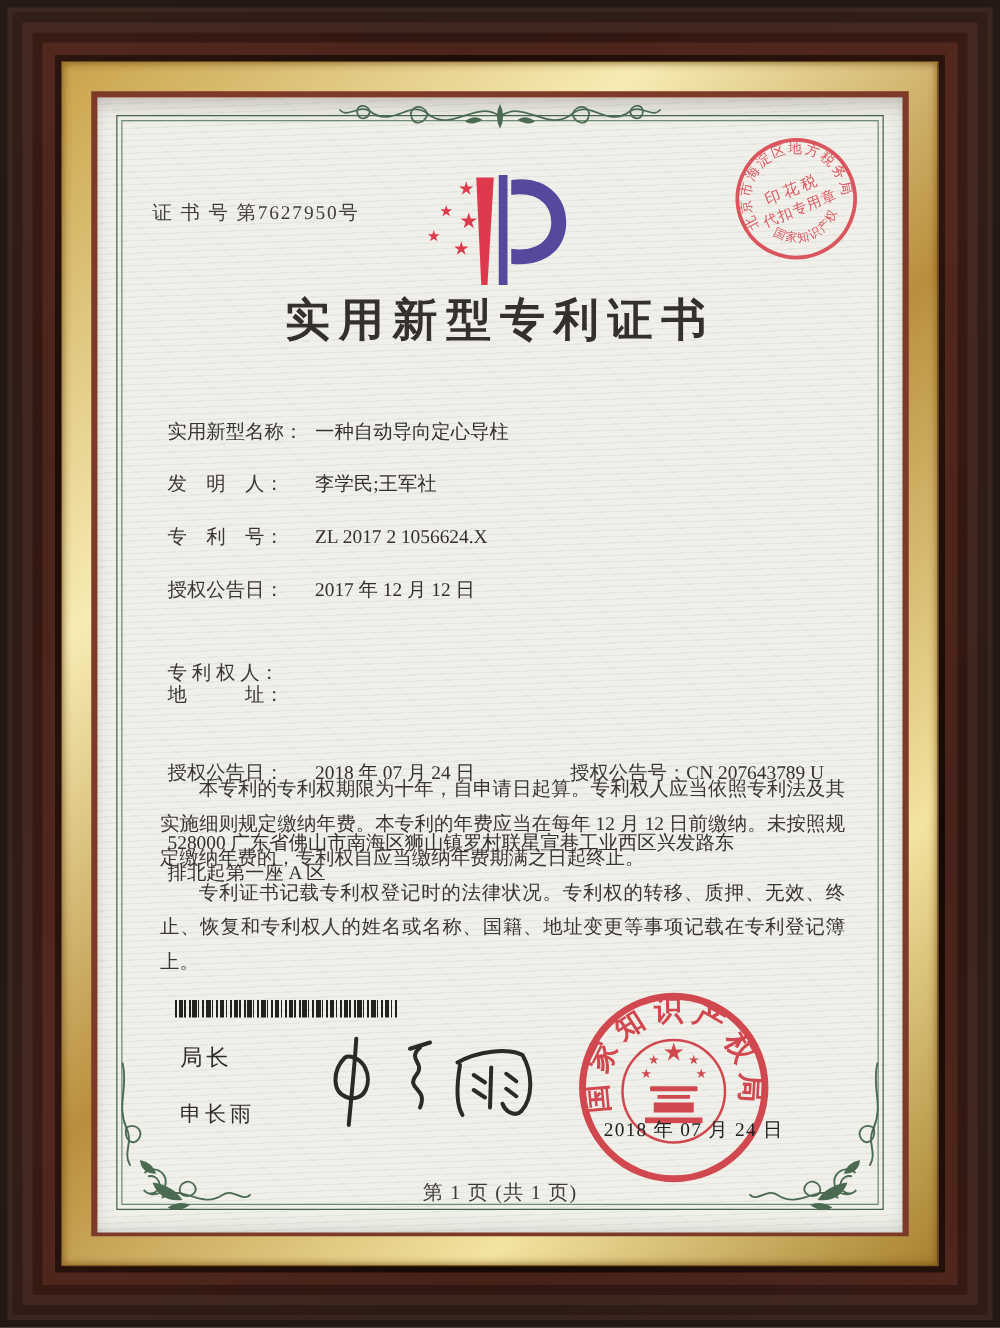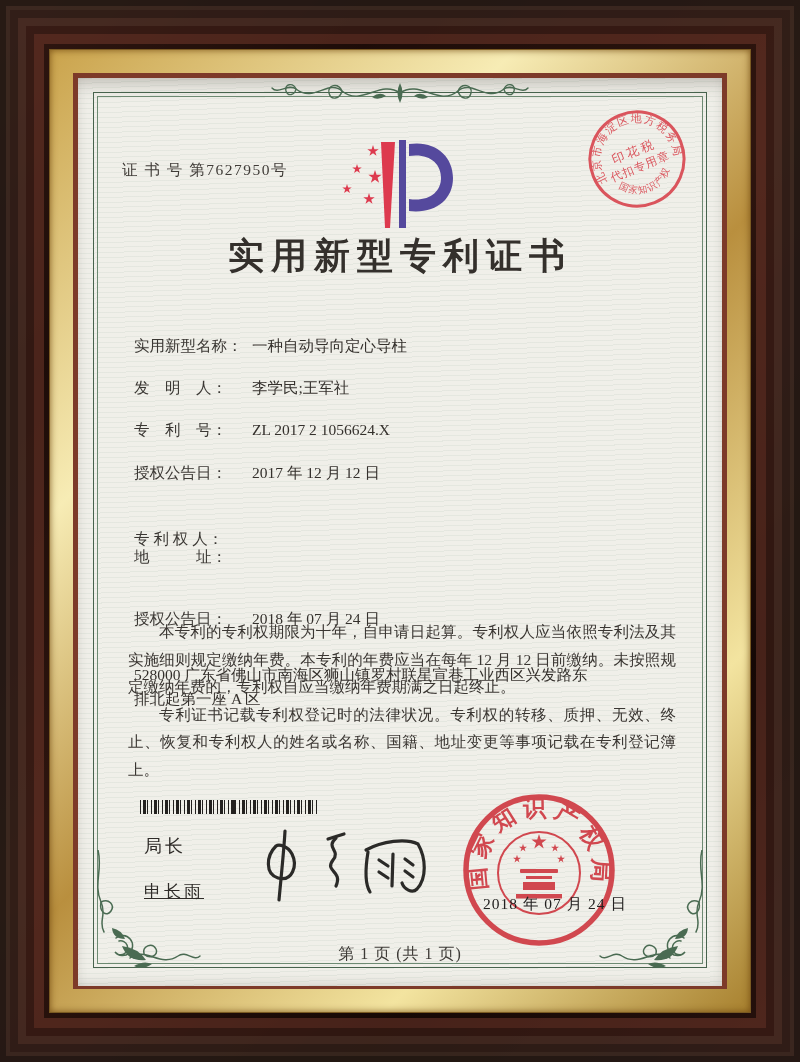--- a/index.html
+++ b/index.html
@@ -49,21 +49,21 @@
   .grant-no-group{position:absolute;left:322px;top:0;display:flex;}
 
   .body-text{position:absolute;left:50px;top:540px;width:548px;}
   .body-text p{margin:0;font-size:15.5px;line-height:27.5px;text-indent:2em;
     text-align:justify;color:#3a3632;}
 
   .barcode{position:absolute;left:62px;top:722px;width:178px;height:14px;
     background:repeating-linear-gradient(90deg,#23211f 0 1.5px,rgba(0,0,0,0) 1.5px 3px,
       #23211f 3px 6.5px,rgba(0,0,0,0) 6.5px 7.5px,#23211f 7.5px 8.5px,rgba(0,0,0,0) 8.5px 11px);}
   .signer-title{position:absolute;left:66px;top:756px;font-size:18px;letter-spacing:3px;color:#2e2b28;}
-  .signer-name{position:absolute;left:66px;top:802px;font-size:17px;letter-spacing:3px;color:#2e2b28;text-decoration:underline;}
+  .signer-name{position:absolute;left:66px;top:802px;font-size:17px;letter-spacing:3px;color:#2e2b28;}
   .sig-svg{position:absolute;left:170px;top:748px;}
 
   .seal-svg{position:absolute;left:372px;top:703px;opacity:.92;}
   .seal-date{position:absolute;left:405px;top:816px;font-size:15.5px;color:#232120;
     letter-spacing:1px;z-index:5;}
 
   .footer{position:absolute;left:0;top:866px;width:100%;text-align:center;
     font-size:16px;color:#3d3a36;letter-spacing:1px;}
 </style>
 </head>
@@ -177,20 +177,24 @@
   <div class="field-row" style="top:425px;margin-top:24px;">
     <span class="field-label">专 利 权 人：</span>
   </div>
   <div class="field-row" style="top:467px;flex-direction:column;">
     <span class="field-label">地　　　址：</span>
     <span class="field-value addr-value">528000 广东省佛山市南海区狮山镇罗村联星宣巷工业西区兴发路东排北起第一座 A 区</span>
   </div>
   <div class="field-row" style="top:529px;">
     <span class="field-label">授权公告日：</span>
     <span class="field-value">2018 年 07 月 24 日</span>
+    <span class="grant-no-group">
+      <span class="field-label" style="flex:none;">授权公告号：</span>
+      <span class="field-value">CN 207643789 U</span>
+    </span>
   </div>
 
   <div class="body-text">
     <p>本专利的专利权期限为十年，自申请日起算。专利权人应当依照专利法及其实施细则规定缴纳年费。本专利的年费应当在每年 12 月 12 日前缴纳。未按照规定缴纳年费的，专利权自应当缴纳年费期满之日起终止。</p>
     <p>专利证书记载专利权登记时的法律状况。专利权的转移、质押、无效、终止、恢复和专利权人的姓名或名称、国籍、地址变更等事项记载在专利登记簿上。</p>
   </div>
 
   <div class="barcode"></div>
 
   <div class="signer-title">局长</div>

